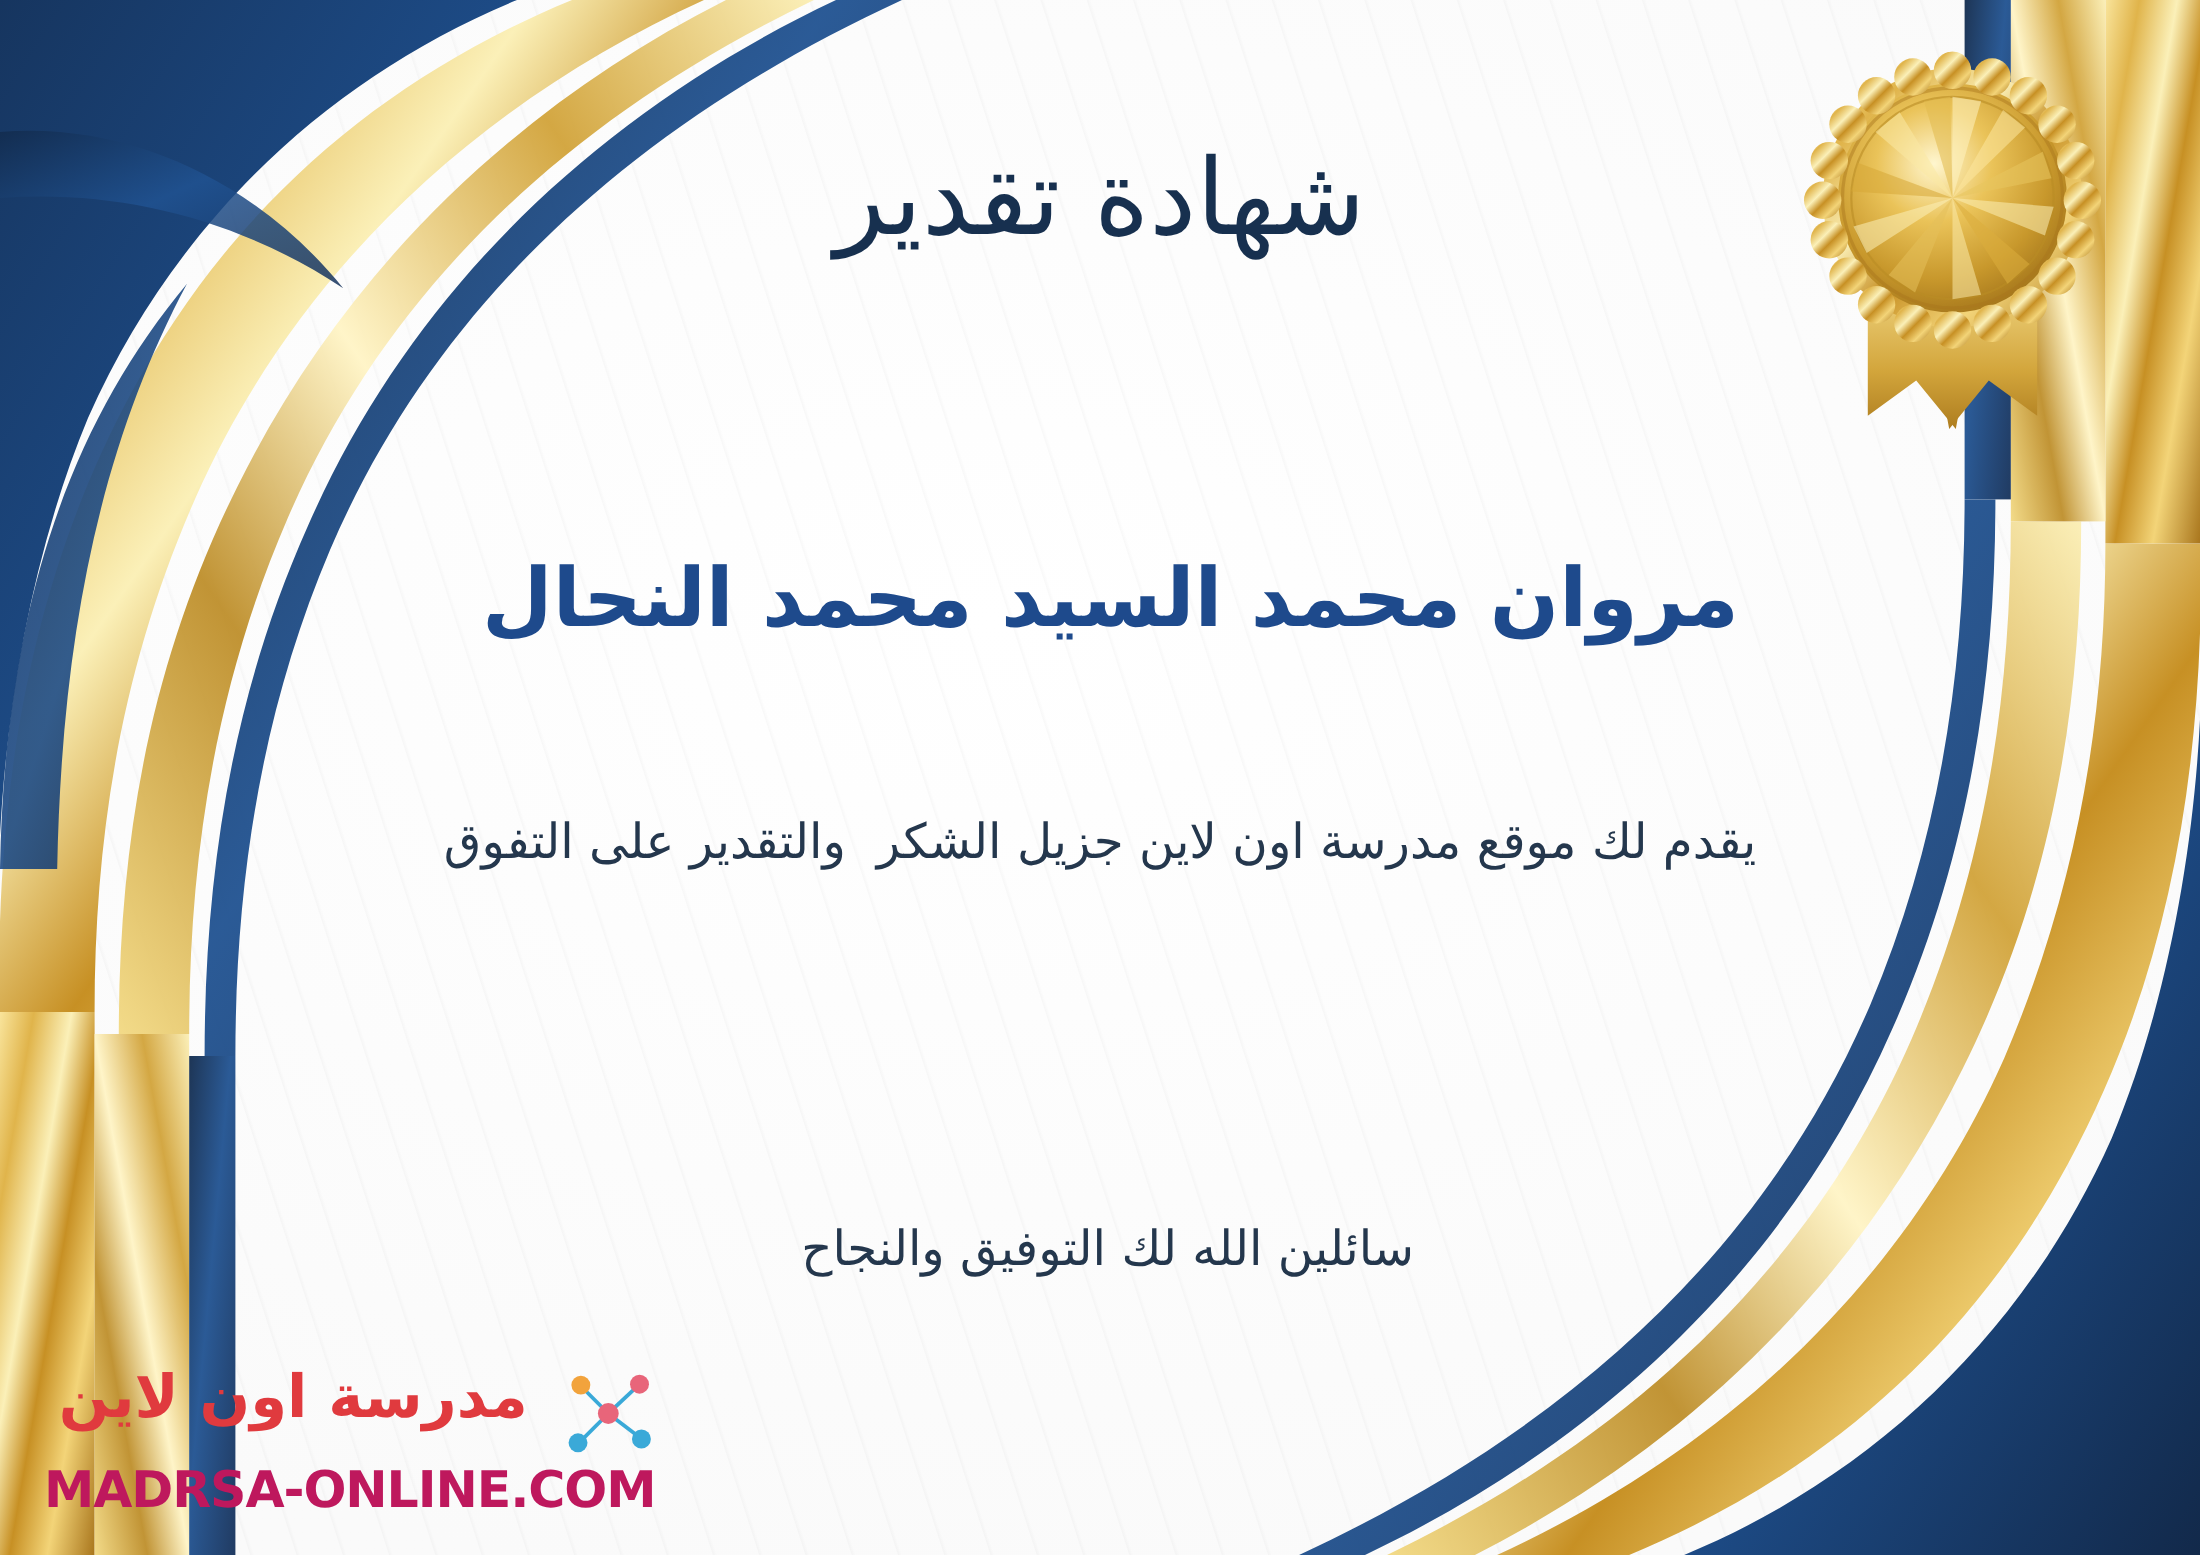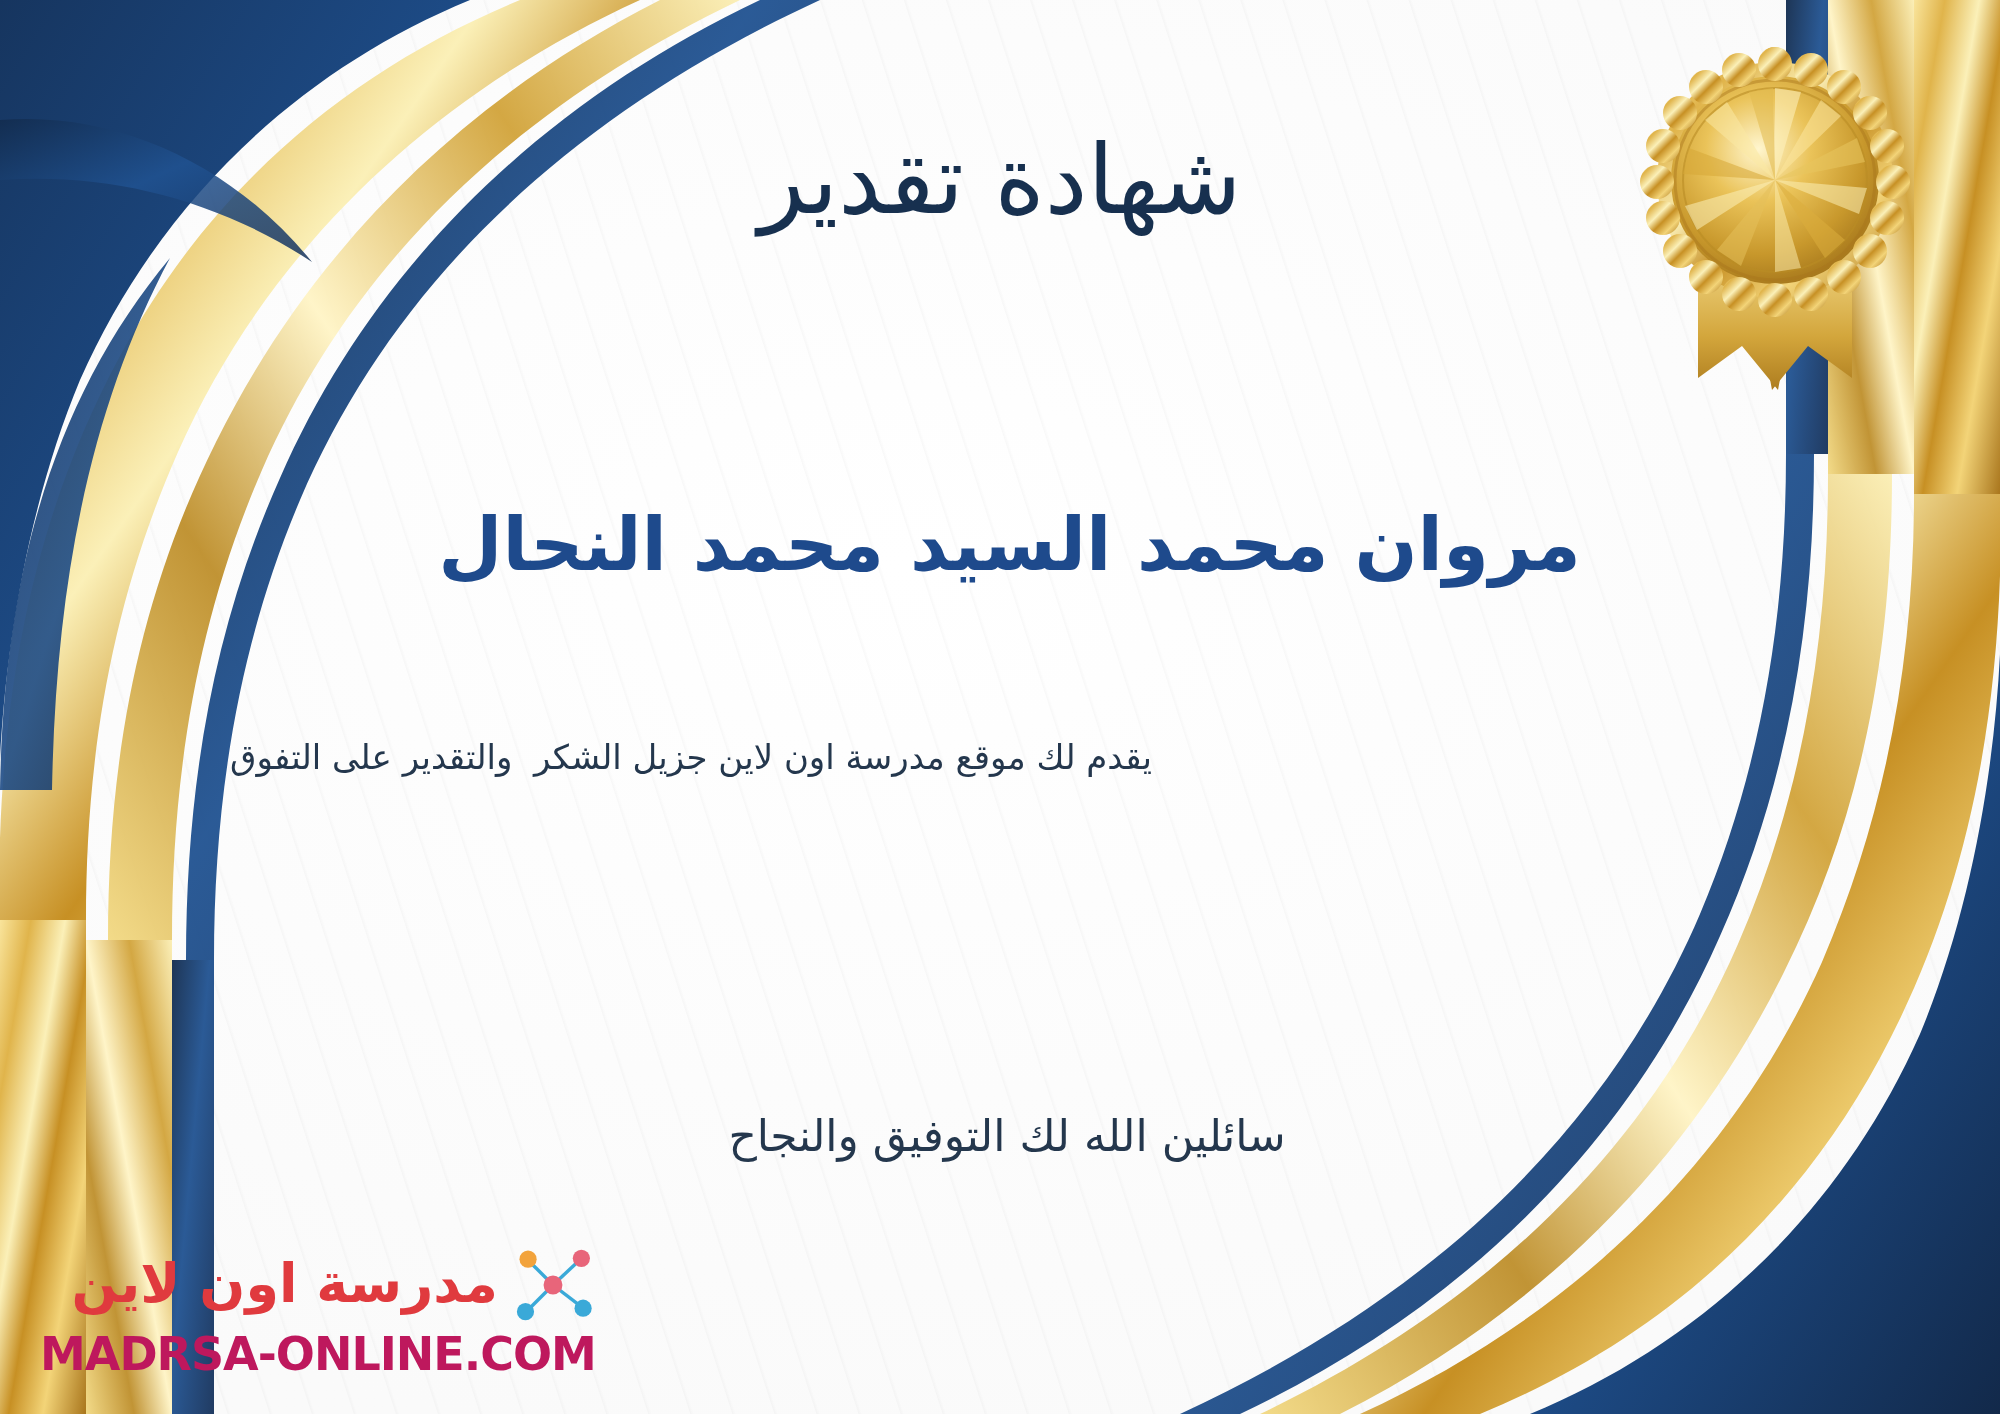--- a/index.html
+++ b/index.html
@@ -88,22 +88,22 @@
     color: #1e4a8c;
     line-height: 1.2;
     margin-left: 19px;
   }
 
   .body-text {
     position: absolute;
     top: 730px;
     left: 230px;
     right: 230px;
-    text-align: left;
-    font-size: 34px;
+    text-align: center;
+    font-size: 44px;
     color: #24374d;
     line-height: 1.62;
     font-weight: 500;
   }
 
   .body-line {
     display: block;
     white-space: pre-wrap;
   }
 
@@ -131,22 +131,21 @@
     left: 40px;
     bottom: 36px;
     display: flex;
     flex-direction: column;
     align-items: flex-start;
     z-index: 8;
   }
   .logo-row {
     display: flex;
     flex-direction: row-reverse;
-    align-items: center;
-    gap: 12px;
+    gap: 30px;
   }
   .logo-arabic {
     font-size: 54px;
     font-weight: bold;
     color: #e03a3e;
     direction: rtl;
     line-height: 1.05;
     white-space: nowrap;
   }
   .logo-latin {

